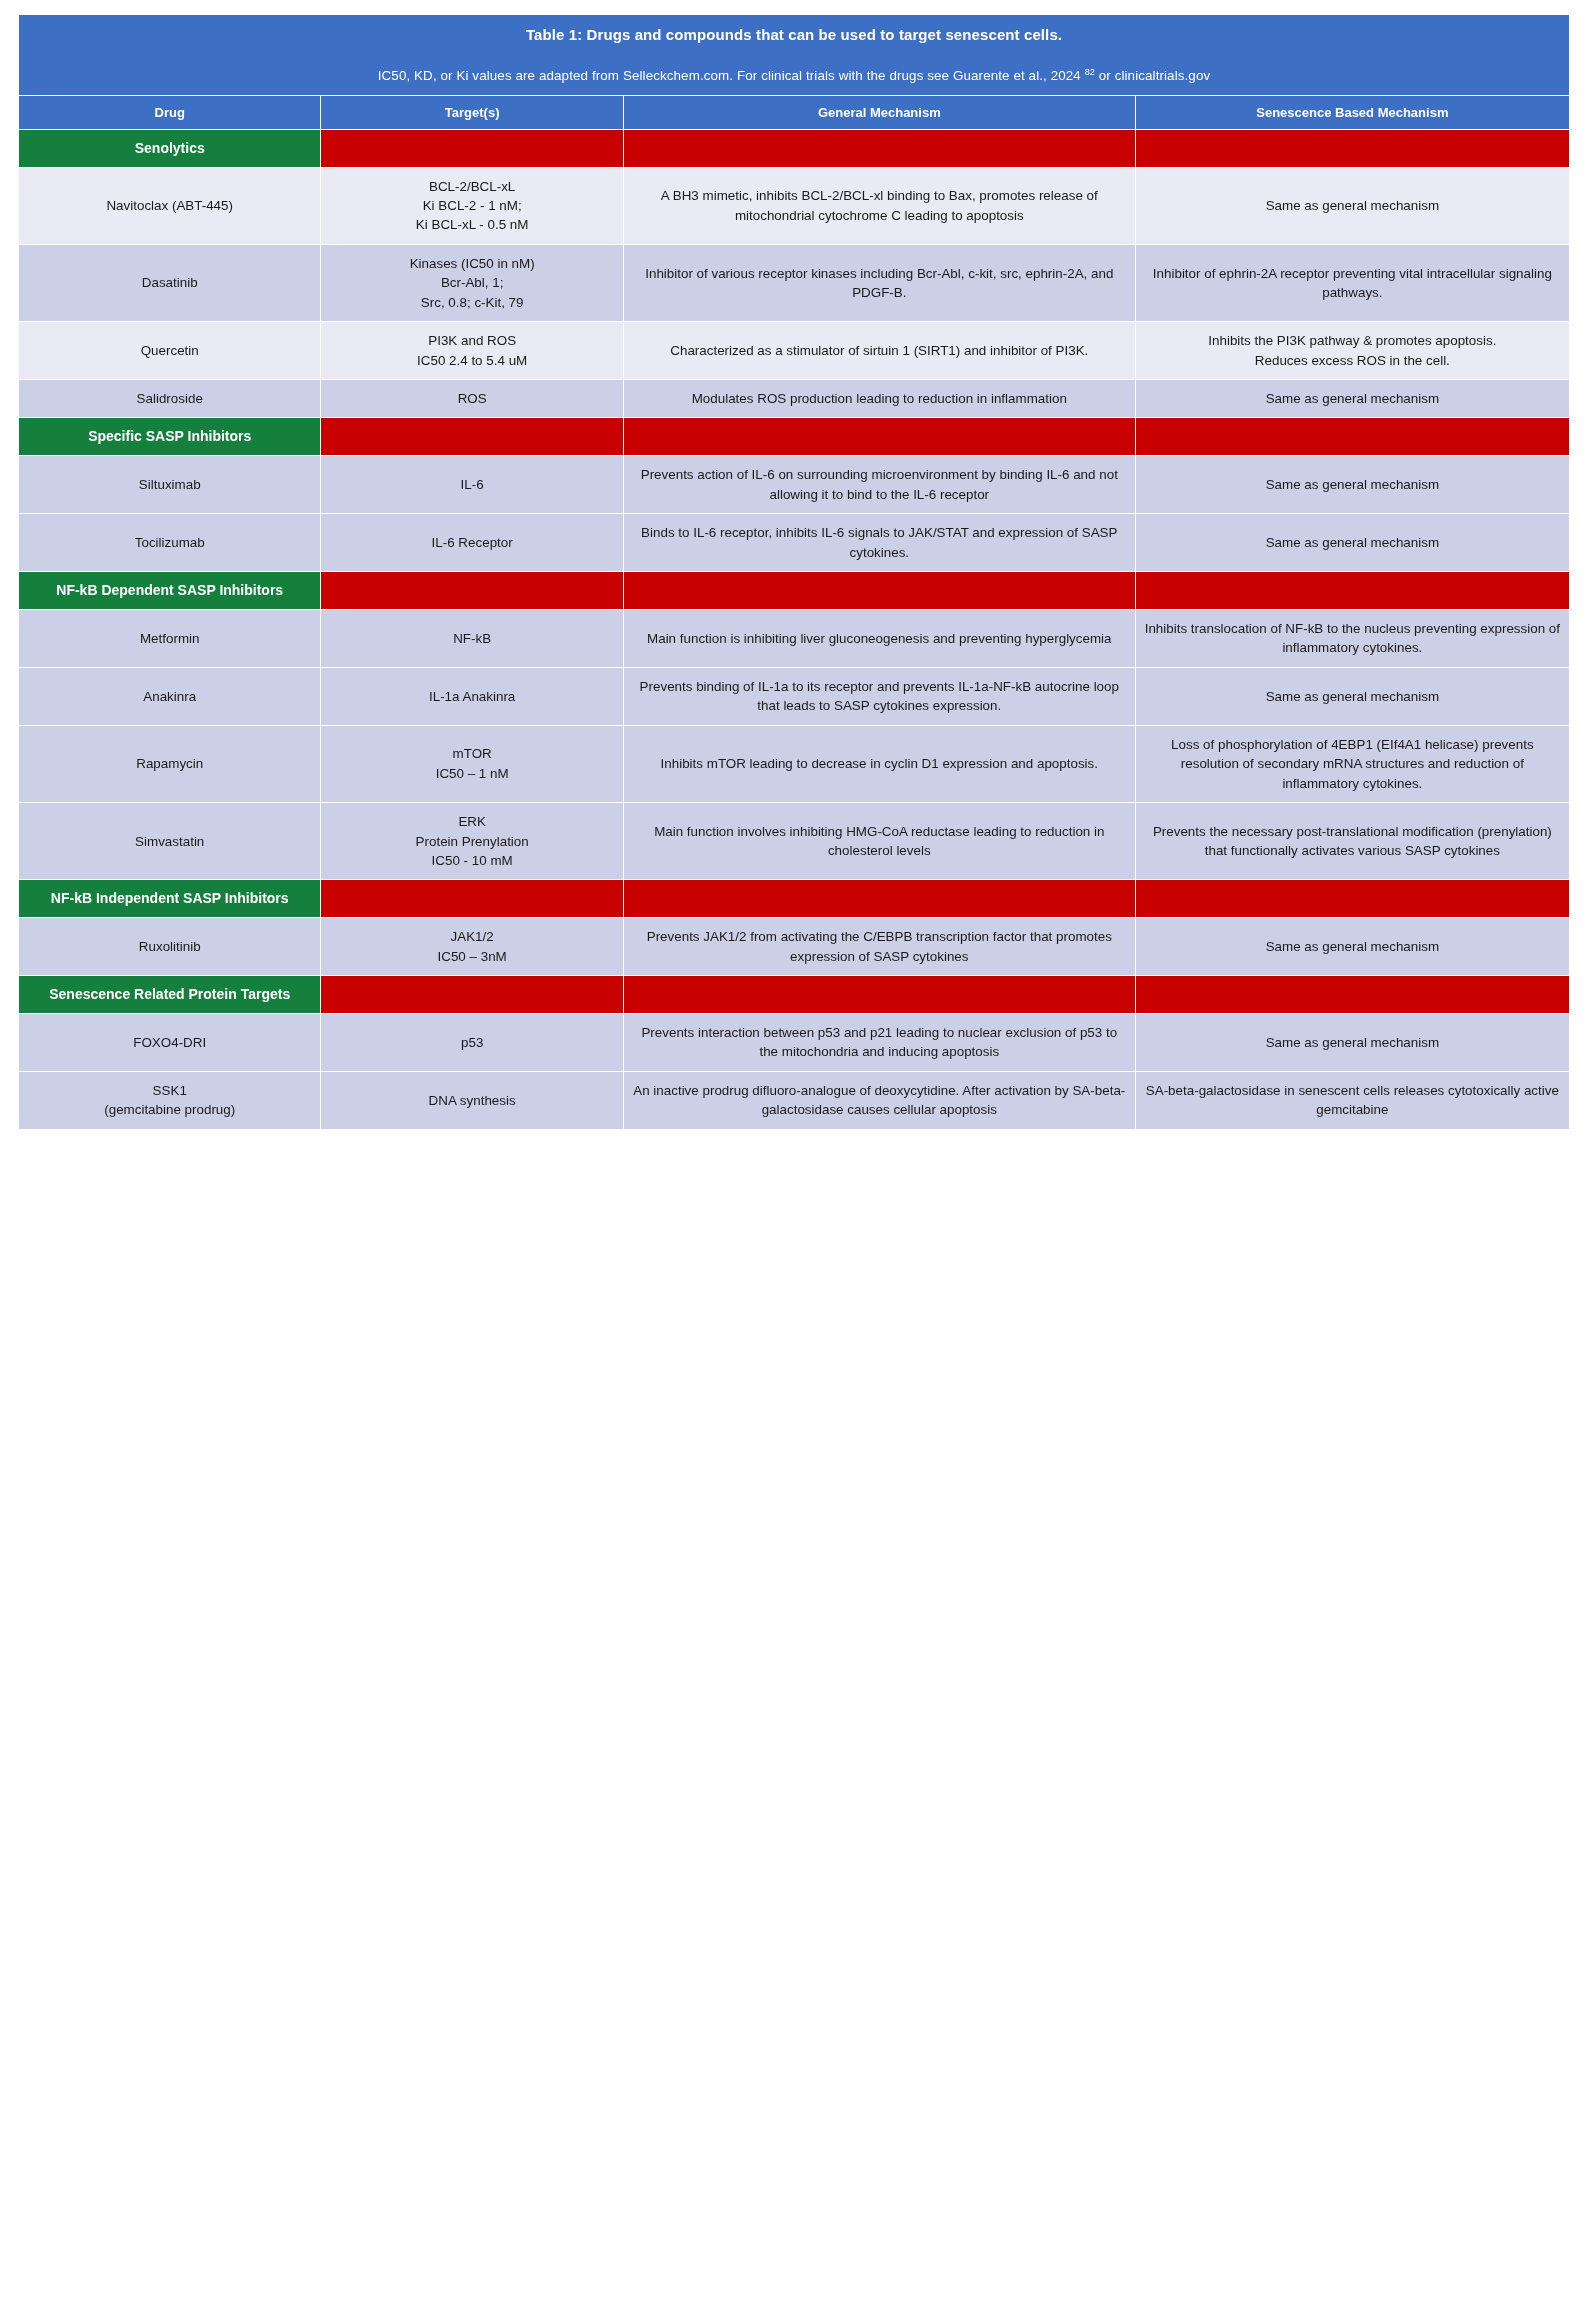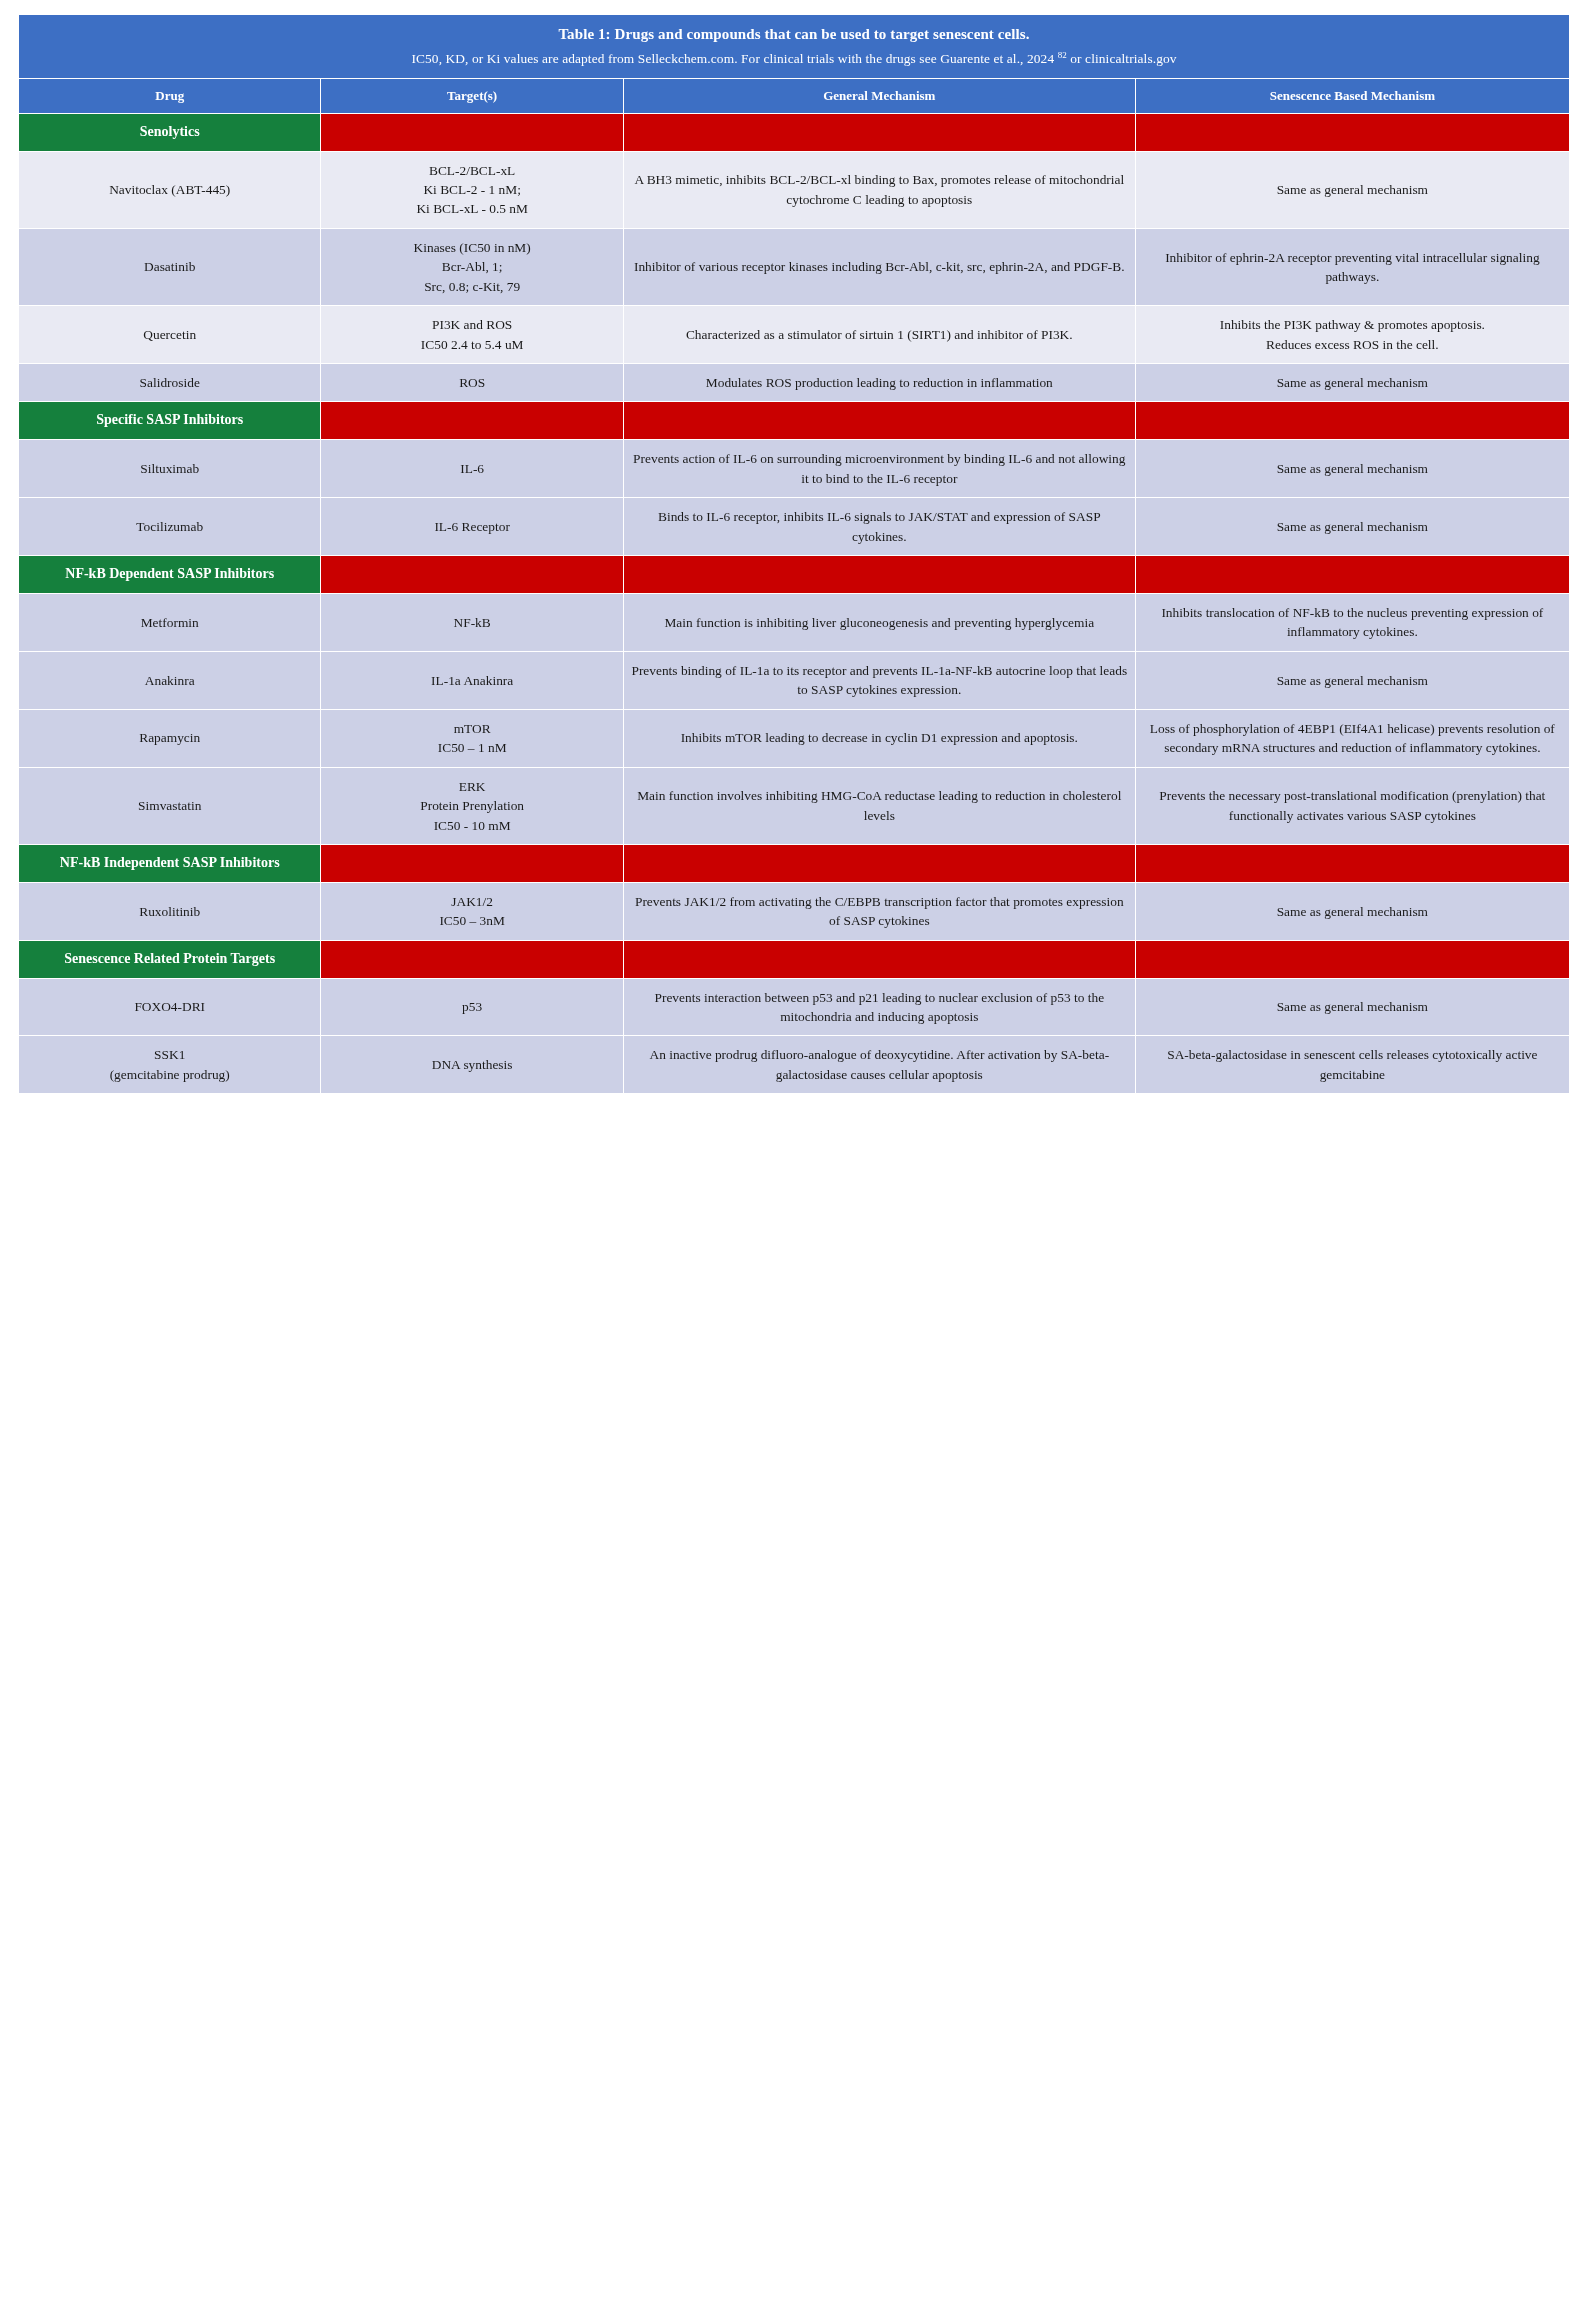--- a/index.html
+++ b/index.html
@@ -11,21 +11,20 @@
     width: 1588px;
     font-family: "Liberation Sans", sans-serif;
     color: #1a1a1a;
   }
   .page {
     width: 1588px;
     min-height: 2319px;
     box-sizing: border-box;
     padding: 14px 18px 20px 18px;
     background: #ffffff;
-    font-family: Liberation Serif, serif;
   }
   table.senotable {
     width: 100%;
     border-collapse: collapse;
     table-layout: fixed;
   }
   table.senotable td,
   table.senotable th {
     border: 1px solid #ffffff;
     vertical-align: middle;
@@ -44,21 +43,21 @@
     font-weight: bold;
     font-size: 15px;
     line-height: 1.45;
     padding: 13px 15px;
     letter-spacing: 0.1px;
   }
   .title-cell .sub {
     font-weight: normal;
     font-size: 13.4px;
     display: block;
-    margin-top: 3px;
+    margin-top: 20px;
   }
   .title-cell .sub sup {
     font-size: 9px;
     vertical-align: super;
   }
   .head-cell {
     background: #3d6fc4;
     color: #ffffff;
     font-weight: bold;
     font-size: 13px;

